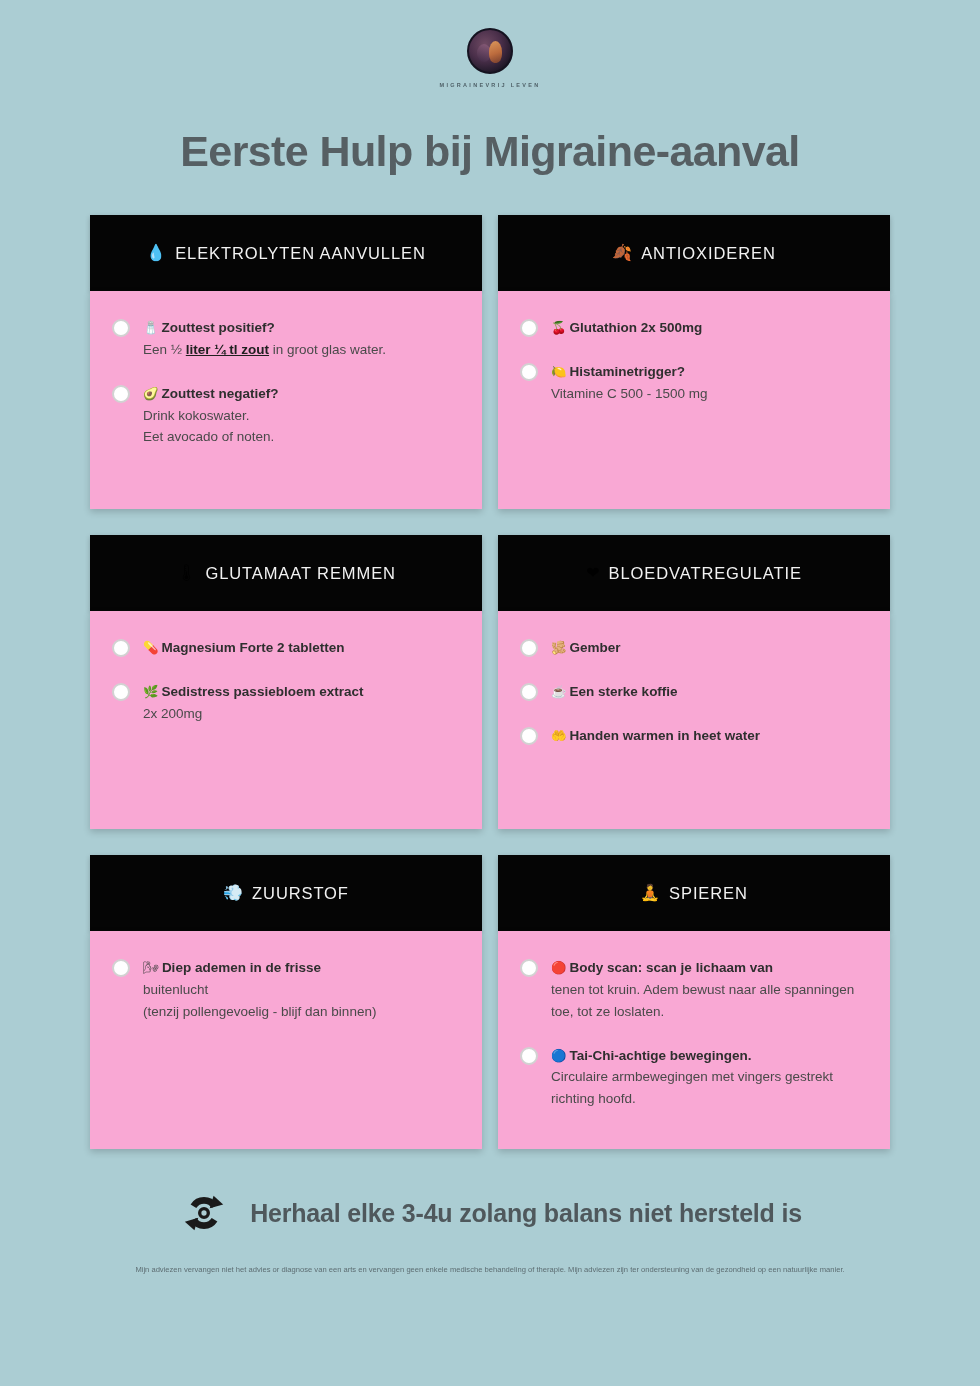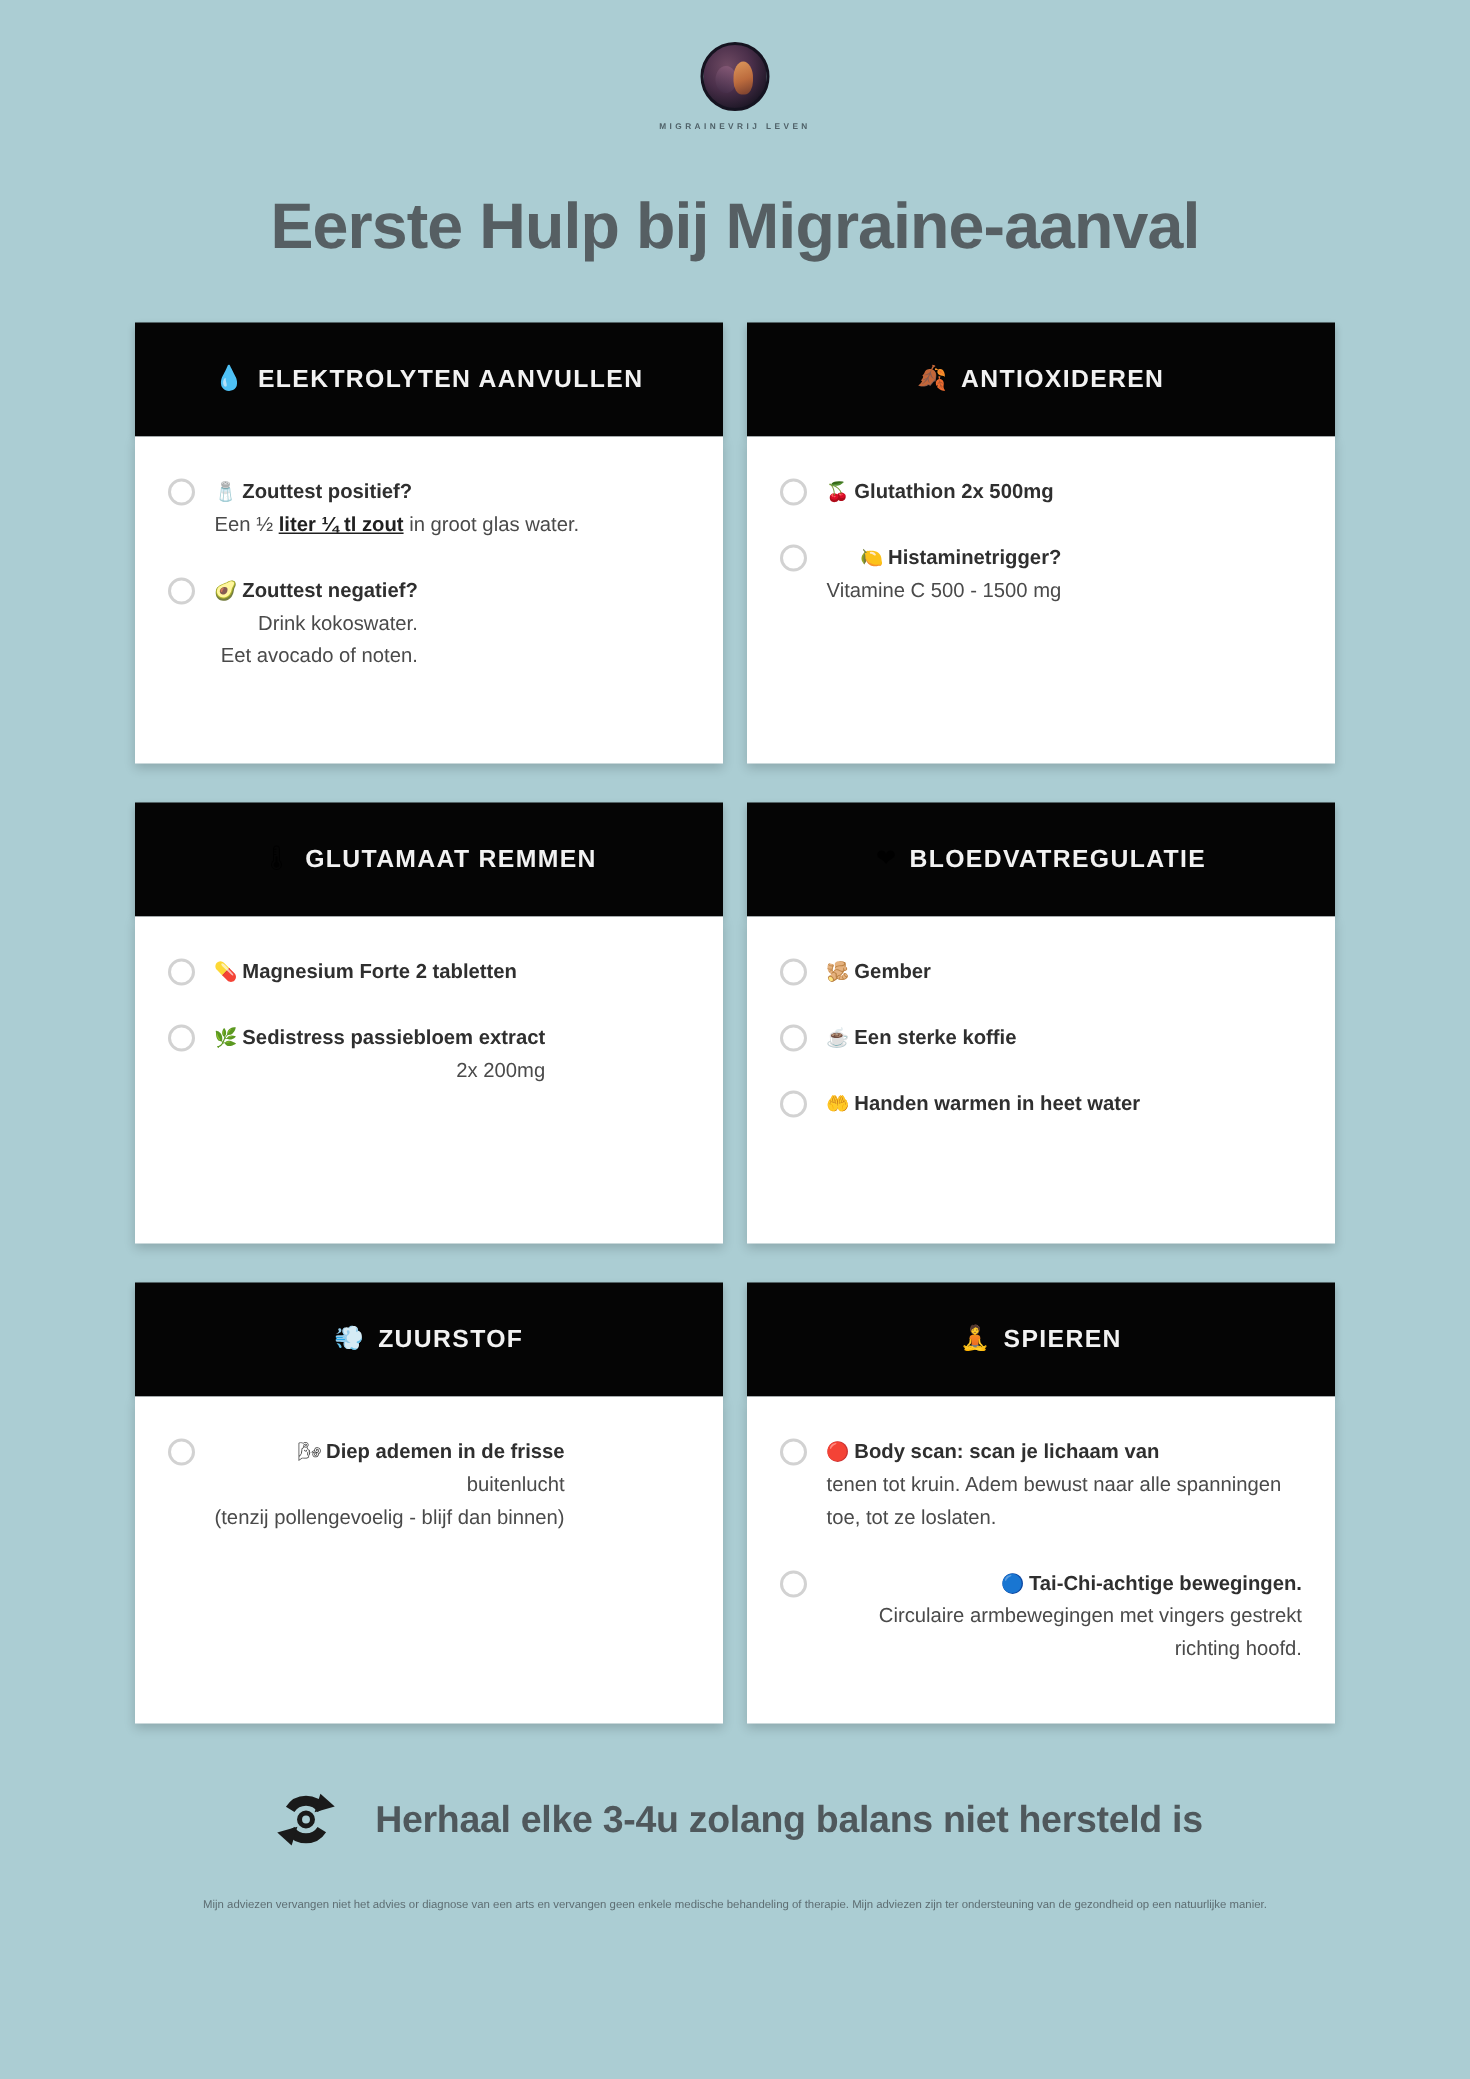--- a/index.html
+++ b/index.html
@@ -92,39 +92,39 @@
     box-shadow: 0 2px 5px rgba(0,0,0,.22);
   }
   .card-header .hdr-icon {
     font-size: 16px;
     line-height: 1;
     display: inline-block;
   }
   .card-header .hdr-title {
     color: #f2f2f2;
     font-size: 16.5px;
-    font-weight: 700;
+    font-weight: 400;
     letter-spacing: 0.9px;
     text-transform: uppercase;
   }
 
   .card-body {
-    background: #ffffff;
+    background: #f9a8d4;
     padding: 26px 22px 22px 22px;
     box-shadow: 0 3px 7px rgba(0,0,0,.18);
   }
   .card-body.tall { min-height: 218px; }
 
   .check-item {
     display: flex;
     align-items: flex-start;
     gap: 13px;
     margin-bottom: 22px;
   }
-  .check-item:last-child { margin-bottom: 0; text-align: right; }
+  .check-item:last-child { margin-bottom: 0; }
 
   .checkbox {
     flex: 0 0 auto;
     width: 18px;
     height: 18px;
     border-radius: 50%;
     border: 2.5px solid #d2d2d2;
     background: #fff;
     margin-top: 2px;
   }

